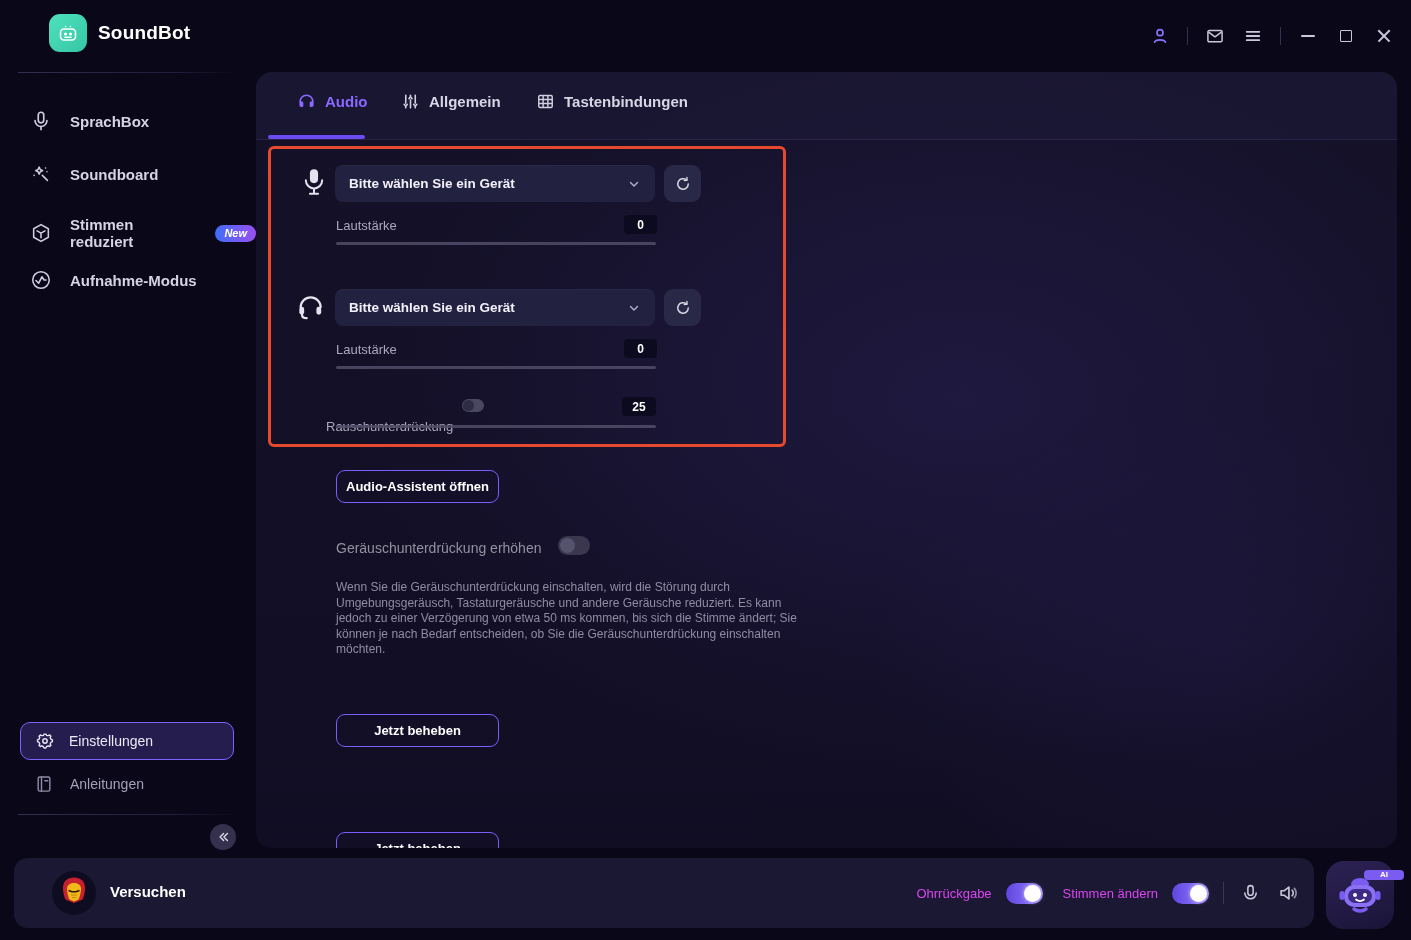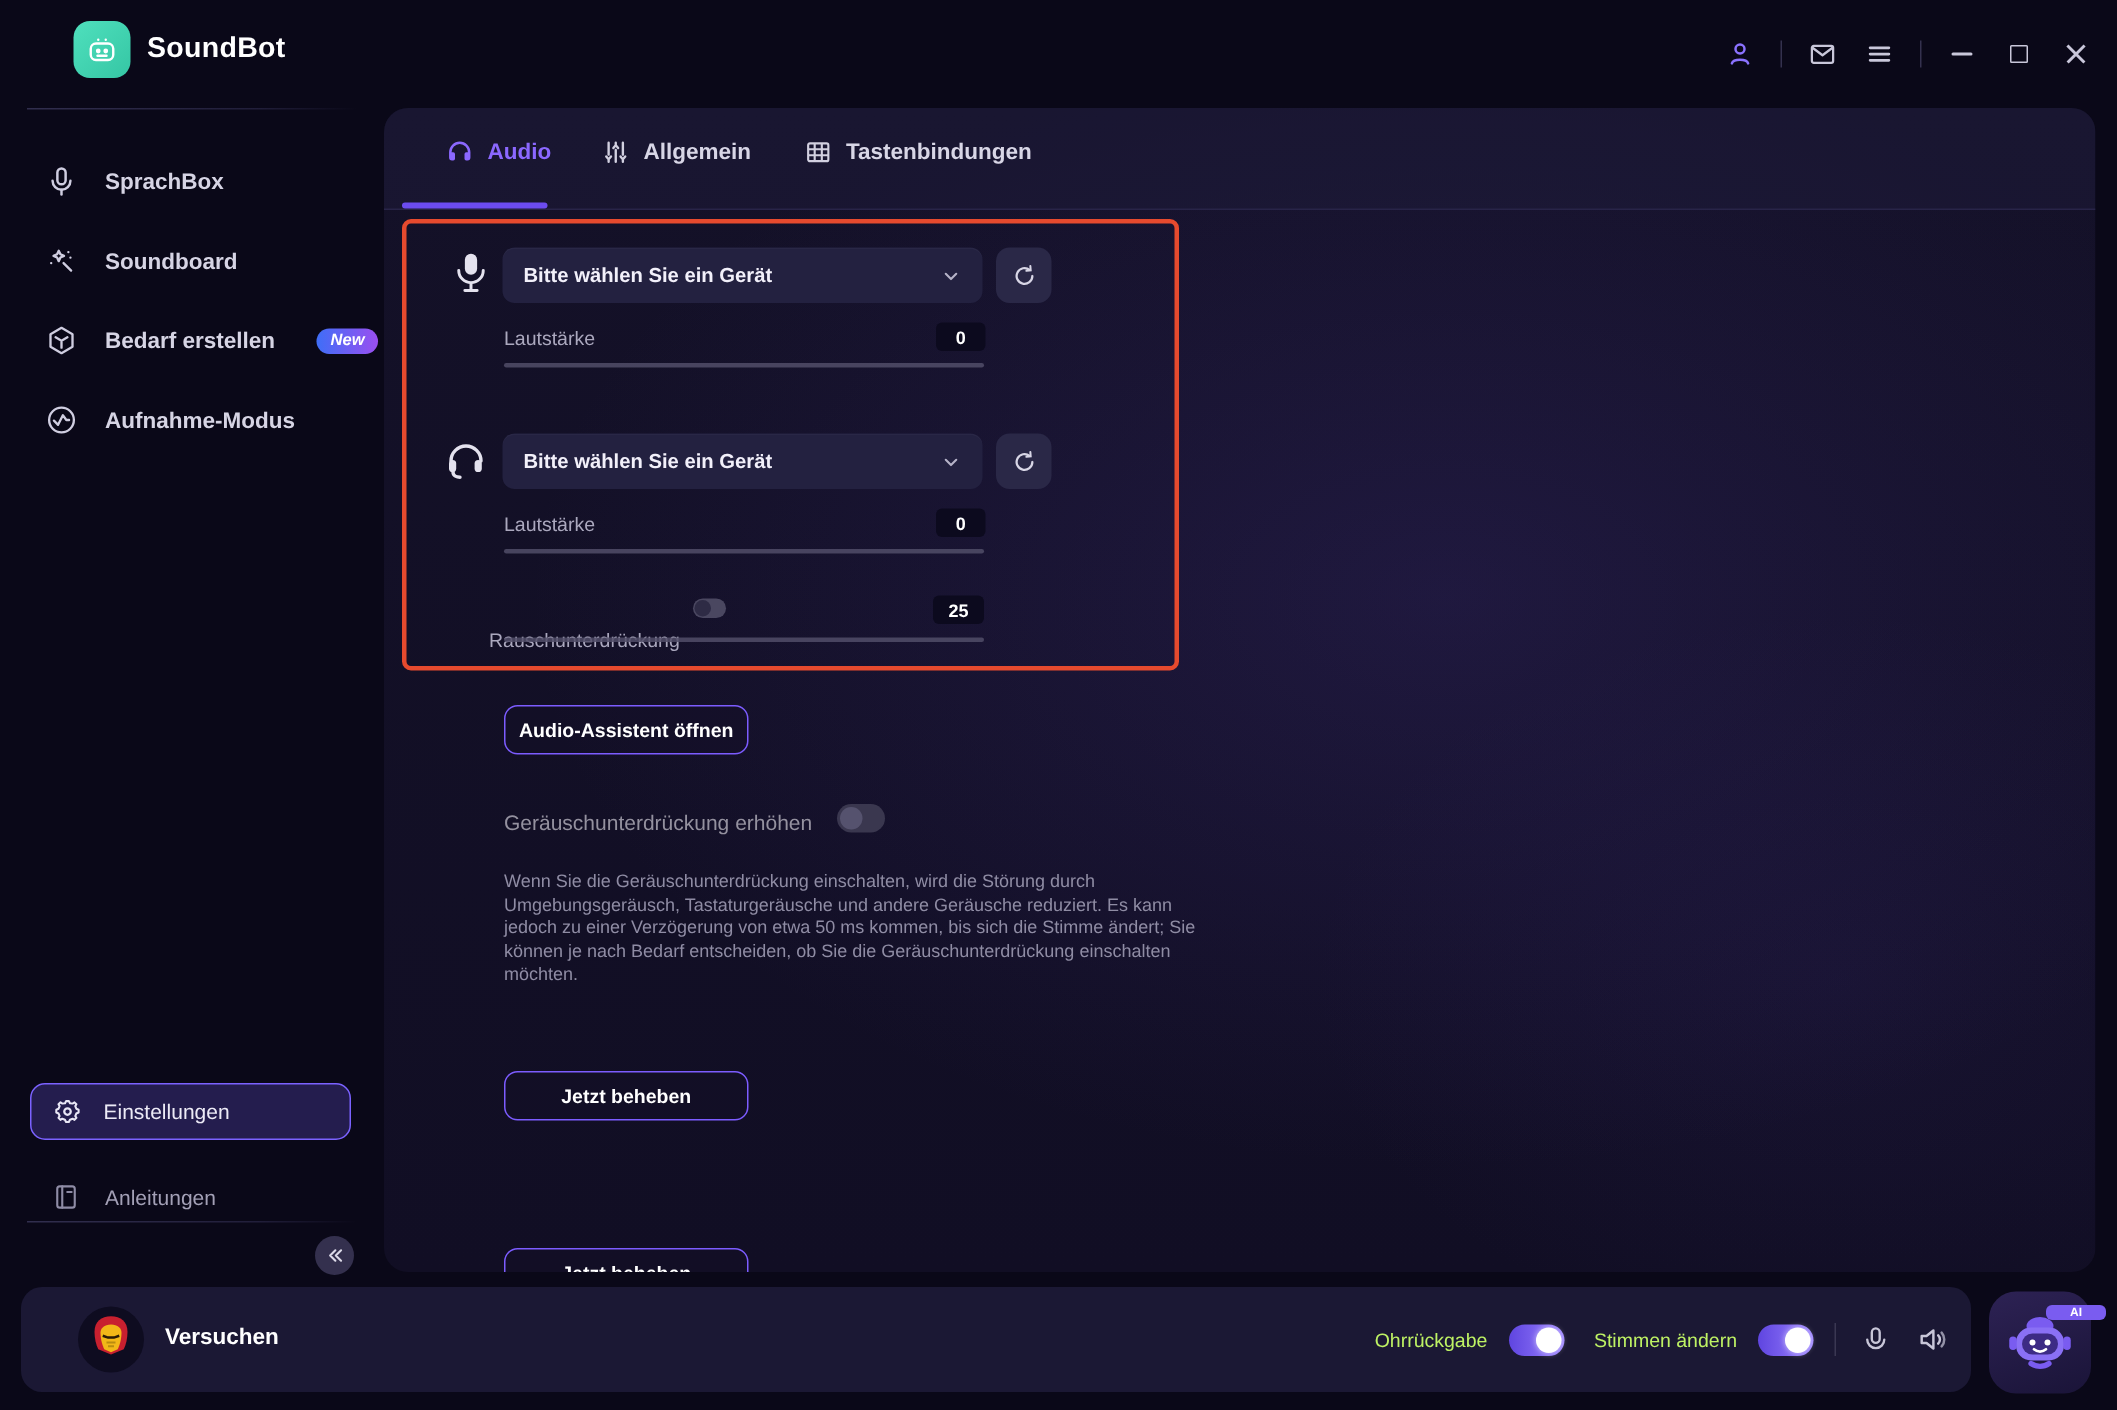--- a/index.html
+++ b/index.html
@@ -35,21 +35,21 @@
     background:linear-gradient(to right,#312e4e 0%,#211e3a 70%,transparent 100%); }
   .nav-item { position:absolute; left:30px; display:flex; align-items:center; gap:18px; cursor:pointer; }
   .nav-item .nicon { width:22px; height:22px; color:#cfcde0; flex:none; }
   .nav-item .nlabel { font-size:15px; font-weight:bold; color:#d6d4e4; }
   .badge-new { margin-left:10px; font-size:11px; font-weight:bold; font-style:italic; color:#fff;
     background:linear-gradient(90deg,#3f6ef7,#9a4ff0); padding:2px 9px 3px; border-radius:9px; }
   .settings-pill { position:absolute; left:20px; top:650px; width:214px; height:38px; border-radius:10px;
     background:#241d4e; border:1.5px solid #7b62ff; display:flex; align-items:center; gap:14px; padding:0 14px; cursor:pointer; }
   .settings-pill .nicon { width:20px; height:20px; color:#e8e6f5; }
   .settings-pill .nlabel { font-size:14px; color:#eceaf6; }
-  .guide-item { position:absolute; left:34px; top:702px; display:flex; align-items:center; gap:16px; cursor:pointer;margin-top:14px; }
+  .guide-item { position:absolute; left:34px; top:702px; display:flex; align-items:center; gap:16px; cursor:pointer; }
   .guide-item .nicon { width:20px; height:20px; color:#8f8ca6; }
   .guide-item .nlabel { font-size:14px; color:#a3a0b6; }
   .collapse-btn { position:absolute; left:210px; top:752px; width:26px; height:26px; border-radius:50%;
     background:#34304e; display:flex; align-items:center; justify-content:center; color:#dcdae8; cursor:pointer; }
 
   
   .panel { position:absolute; left:256px; top:72px; width:1141px; height:776px; border-radius:16px; overflow:hidden;
     background:
       radial-gradient(900px 560px at 62% 42%, rgba(76,56,150,.22), transparent 68%),
       radial-gradient(500px 350px at 85% 75%, rgba(60,44,120,.15), transparent 70%),
@@ -92,21 +92,21 @@
   .desc-text { position:absolute; width:478px; font-size:12px; line-height:15.5px; color:#8f8ca4; }
   .faq-text { position:absolute; width:478px; font-size:14px; line-height:19px; color:#dddbe8; }
 
   
   .statusbar { position:absolute; left:14px; top:858px; width:1300px; height:70px; border-radius:14px; background:#1b1834;
     display:flex; align-items:center; }
   .avatar { position:absolute; left:38px; top:13px; width:44px; height:44px; border-radius:50%; background:#0e0c20;
     display:flex; align-items:center; justify-content:center; overflow:hidden; }
   .user-name { position:absolute; left:96px; top:25px; font-size:15px; font-weight:bold; color:#fff; }
   .sb-right { position:absolute; right:14px; top:0; height:70px; display:flex; align-items:center; gap:14px; }
-  .sb-toggle-label { font-size:13px; color:#bef264; }
+  .sb-toggle-label { font-size:13px; color:#d946ef; }
   .toggle-lg { position:relative; width:37px; height:21px; border-radius:11px;
     background:linear-gradient(90deg,#5f45e0,#9b82ff); cursor:pointer; flex:none; }
   .toggle-lg .knob { position:absolute; right:2px; top:2px; width:17px; height:17px; border-radius:50%; background:#fff;
     box-shadow:0 0 4px rgba(255,255,255,.6); }
   .sb-sep { width:1px; height:22px; background:#3a3752; }
   .sb-icon { width:24px; height:24px; color:#c8c6d8; display:flex; align-items:center; justify-content:center; cursor:pointer; }
   .ai-btn { position:absolute; left:1326px; top:861px; width:68px; height:68px; border-radius:18px;
     background:linear-gradient(160deg,#2d2254,#1a1438); display:flex; align-items:center; justify-content:center; cursor:pointer; }
   .ai-wrap { position:relative; width:48px; height:48px; }
   .ai-label { position:absolute; left:50%; top:-1px; transform:translateX(10%); font-size:8px; font-weight:bold; color:#fff;
@@ -184,21 +184,21 @@
     <span class="nlabel">Soundboard</span>
   </div>
 
   <div class="nav-item" style="top:144px;">
     <span class="nicon">
       <svg width="22" height="22" viewBox="0 0 24 24" fill="none" stroke="currentColor" stroke-width="1.7" stroke-linejoin="round" stroke-linecap="round">
         <path d="M12 2.8l8 4.6v9.2l-8 4.6-8-4.6V7.4z"></path>
         <path d="M12 12.2v5M12 12.2L7.7 9.7M12 12.2l4.3-2.5"></path>
       </svg>
     </span>
-    <span class="nlabel">Bedarf erstellen</span>
+    <span class="nlabel">Stimmen reduziert</span>
     <span class="badge-new">New</span>
   </div>
 
   <div class="nav-item" style="top:197px;">
     <span class="nicon">
       <svg width="22" height="22" viewBox="0 0 24 24" fill="none" stroke="currentColor" stroke-width="1.7" stroke-linecap="round" stroke-linejoin="round">
         <circle cx="12" cy="12" r="9"></circle>
         <path d="M6.5 12.5l3 3 3.5-7 2.5 3.5h2"></path>
       </svg>
     </span>

